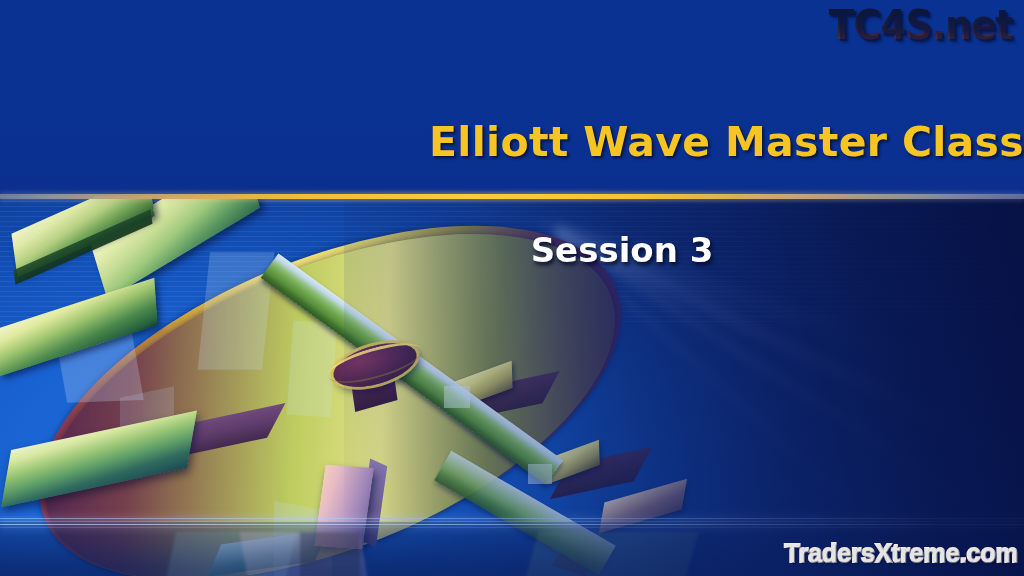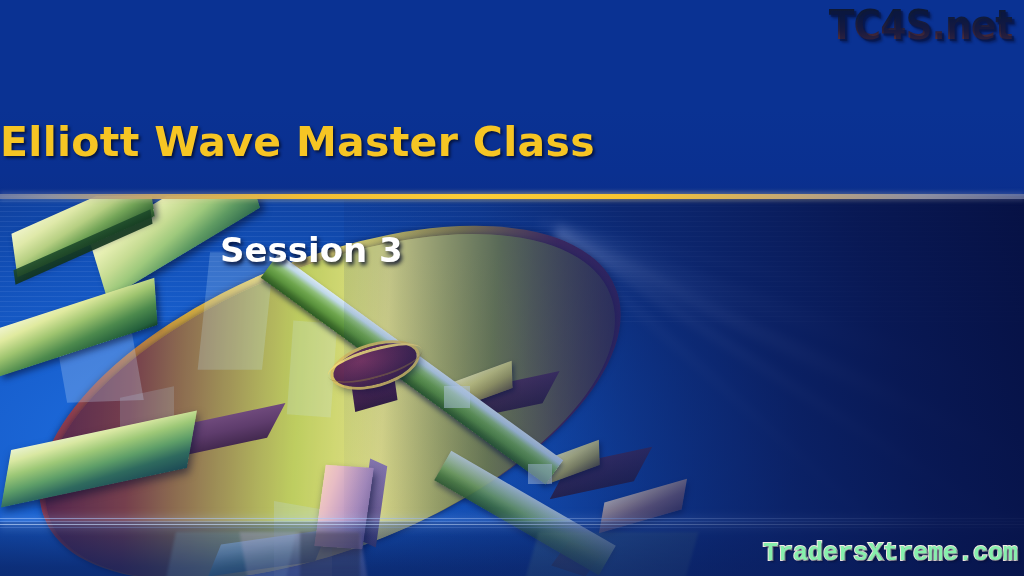--- a/index.html
+++ b/index.html
@@ -290,29 +290,30 @@
     transform:skewX(-12deg); }
   .refl.r-c{ left:520px; top:336px; width:160px; height:130px;
     background:linear-gradient(180deg,rgba(150,190,130,.45),rgba(20,40,80,0));
     transform:skewX(-16deg); }
   .refl.r-d{ left:300px; top:336px; width:60px; height:160px;
     background:linear-gradient(180deg,rgba(10,14,30,.85),rgba(10,14,30,0)); }
 
   
   .title{
     position:absolute; left:0; top:118px; width:1024px;
-    text-align:left;
+    text-align:right;
     font-size:41px; font-weight:bold;
     letter-spacing:.3px;
     color:#f6c524;
     text-shadow:2px 2px 3px rgba(4,14,48,.85);
     font-family:"DejaVu Sans","Liberation Sans",sans-serif;
   }
   .session{
     position:absolute; left:0; top:230px; width:1024px;
+    text-align:center;
     padding-left:220px;
     font-size:34px; font-weight:bold;
     color:#ffffff;
     text-shadow:2px 3px 4px rgba(3,10,40,.9);
     font-family:"DejaVu Sans","Liberation Sans",sans-serif;
   }
   .author{
     position:absolute; left:0; top:536px; width:1024px;
     text-align:center;
     font-size:16px; font-weight:normal;
@@ -340,23 +341,23 @@
     font-size:38px; font-weight:bold;
     letter-spacing:-.5px;
     color:#d4181c;
     -webkit-text-stroke:2.5px #ffffff;
     paint-order:stroke fill;
     text-shadow:3px 3px 3px rgba(10,20,60,.7);
     transform:scaleY(1.02);
   }
   .wm-tx{
     position:absolute; right:6px; bottom:8px;
-    font-family:Liberation Mono, monospace;
+    font-family:Liberation Sans, sans-serif;
     font-size:25px; font-weight:bold;
-    color:#86efac;
+    color:#e5e5e5;
     -webkit-text-stroke:2px #f3ece4;
     paint-order:stroke fill;
     text-shadow:2px 2px 2px rgba(6,14,48,.6);
   }
 </style>
 </head>
 <body>
 
 <div id="slide">
 

